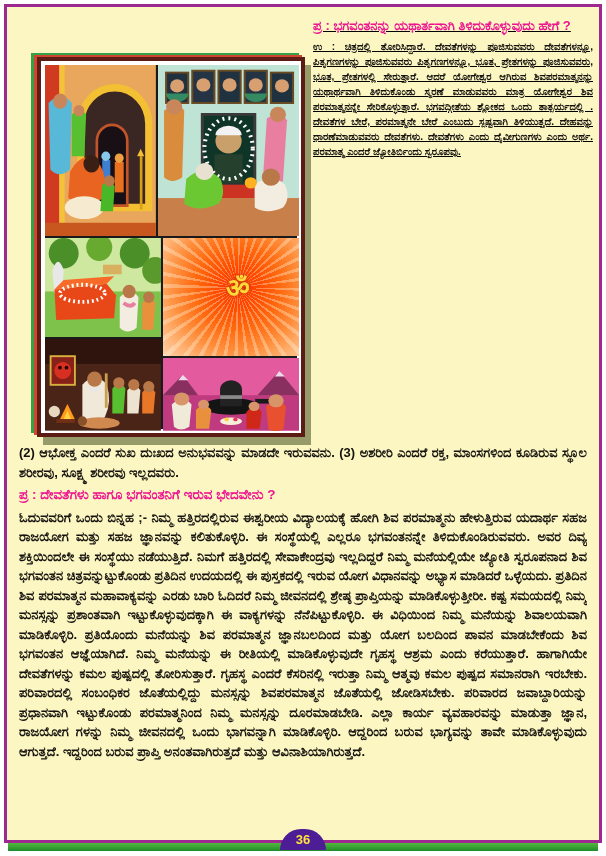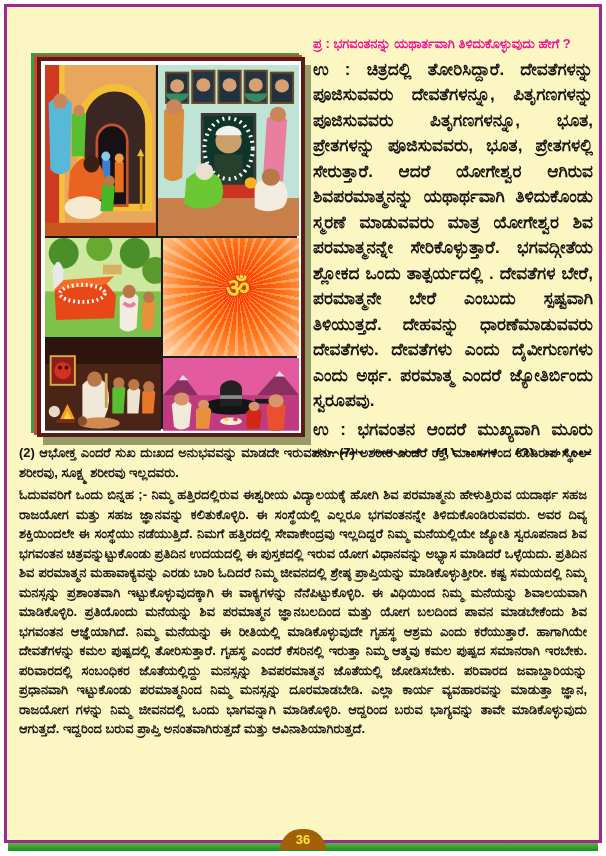--- a/index.html
+++ b/index.html
@@ -4,21 +4,21 @@
 <style>
   html,body{margin:0;padding:0;background:#ffffff;}
   .page{position:relative;width:606px;height:856px;background:#ffffff;overflow:hidden;
         font-family:"Liberation Sans","DejaVu Sans",sans-serif;}
   .frame{position:absolute;left:4px;top:4px;right:4px;bottom:13px;
          border:3px solid #9c2890;background:#fbf6c2;box-sizing:border-box;}
   
   .footer-bar{position:absolute;left:8px;right:8px;bottom:5px;height:8px;
               background:linear-gradient(#54b83e,#1f8c2a);}
   .badge{position:absolute;left:50%;transform:translateX(-50%);bottom:6px;width:46px;height:21px;
-         background:#a16207;border-radius:22px 22px 0 0;display:flex;align-items:center;justify-content:center;
+         background:#4c1d95;border-radius:22px 22px 0 0;display:flex;align-items:center;justify-content:center;
          color:#ffe23e;font-size:13px;font-weight:bold;z-index:5;margin-top:44px;}
   
   .img-block{position:absolute;left:30px;top:50px;width:268px;height:380px;background:#5c1b15;
              padding:4px;box-sizing:border-box;
              box-shadow:-3px -2px 0 #cf4530,-6px -4px 0 #35a047,6px 8px 0 rgba(70,80,35,.55);}
   .mat{width:100%;height:100%;background:#ffffff;padding:4px;box-sizing:border-box;}
   .collage{width:100%;height:100%;background:#1a1a1a;display:flex;flex-direction:column;gap:2px;}
   .row-top{display:flex;height:47%;gap:2px;}
   .row-bottom{display:flex;height:53%;gap:2px;}
   .panel{position:relative;overflow:hidden;flex:1;}
@@ -31,25 +31,25 @@
   .pd{height:48%;flex:none;}
   .pe{height:62%;flex:none;
       background:
         repeating-conic-gradient(from 0deg at 55% 42%, rgba(255,245,220,.35) 0deg 3deg, rgba(255,90,0,0) 3deg 9deg),
         radial-gradient(circle at 55% 42%, #ff2e00 0%, #ff4d00 22%, #ff6a10 42%, #ff8d3a 62%, #ffb070 80%, #ffd2a8 100%);}
   .pf{height:38%;flex:none;}
   .om{position:absolute;left:55%;top:42%;transform:translate(-50%,-52%);
       font-size:26px;font-weight:bold;color:#ffd83a;
       text-shadow:0 0 4px #b31e00,0 0 9px #ff6a00;font-family:"DejaVu Sans",sans-serif;}
   
-  .col-right{position:absolute;left:306px;top:28px;width:280px;height:420px;overflow:hidden;}
+  .col-right{position:absolute;left:306px;top:10px;width:280px;height:420px;overflow:hidden;text-decoration:underline;}
   .full-text{position:absolute;left:12px;top:436px;right:12px;bottom:12px;overflow:hidden;}
   p{margin:0 0 3px 0;text-align:justify;}
   .q{color:#ee1290;font-weight:bold;font-size:13px;line-height:1.45;}
-  .a{color:#16130f;font-weight:bold;font-size:17px;line-height:1.5;}
+  .a{color:#16130f;font-weight:bold;font-size:10px;line-height:1.5;}
   .full-text .q{font-size:13.5px;}
   .full-text .a{font-size:13px;line-height:1.5;}
 </style>
 </head>
 <body>
 
 <div class="page">
   <div class="frame">
 
     <div class="img-block">
@@ -205,25 +205,25 @@
               </div>
             </div>
           </div>
         </div>
       </div>
     </div>
 
     <div class="col-right">
       <p class="q">ಪ್ರ : ಭಗವಂತನನ್ನು ಯಥಾರ್ತವಾಗಿ ತಿಳಿದುಕೊಳ್ಳುವುದು ಹೇಗೆ ?</p>
       <p class="a">ಉ : ಚಿತ್ರದಲ್ಲಿ ತೋರಿಸಿದ್ದಾರೆ. ದೇವತೆಗಳನ್ನು ಪೂಜಿಸುವವರು ದೇವತೆಗಳನ್ನೂ, ಪಿತೃಗಣಗಳನ್ನು ಪೂಜಿಸುವವರು ಪಿತೃಗಣಗಳನ್ನೂ, ಭೂತ, ಪ್ರೇತಗಳನ್ನು ಪೂಜಿಸುವವರು, ಭೂತ, ಪ್ರೇತಗಳಲ್ಲಿ ಸೇರುತ್ತಾರೆ. ಆದರೆ ಯೋಗೇಶ್ವರ ಆಗಿರುವ ಶಿವಪರಮಾತ್ಮನನ್ನು ಯಥಾರ್ಥವಾಗಿ ತಿಳಿದುಕೊಂಡು ಸ್ಮರಣೆ ಮಾಡುವವರು ಮಾತ್ರ ಯೋಗೇಶ್ವರ ಶಿವ ಪರಮಾತ್ಮನನ್ನೇ ಸೇರಿಕೊಳ್ಳುತ್ತಾರೆ. ಭಗವದ್ಗೀತೆಯ ಶ್ಲೋಕದ ಒಂದು ತಾತ್ಪರ್ಯದಲ್ಲಿ . ದೇವತೆಗಳ ಬೇರೆ, ಪರಮಾತ್ಮನೇ ಬೇರೆ ಎಂಬುದು ಸ್ಪಷ್ಟವಾಗಿ ತಿಳಿಯುತ್ತದೆ. ದೇಹವನ್ನು ಧಾರಣೆಮಾಡುವವರು ದೇವತೆಗಳು. ದೇವತೆಗಳು ಎಂದು ದೈವೀಗುಣಗಳು ಎಂದು ಅರ್ಥ. ಪರಮಾತ್ಮ ಎಂದರೆ ಜ್ಯೋತಿರ್ಬಿಂದು ಸ್ವರೂಪವು.</p>
-      <p class="a">ಉ : ಭಗವಂತನ ಆಂದರೆ ಮುಖ್ಯವಾಗಿ ಮೂರು ಗುಣಗಳು ಇರುತ್ತವೆ. (1) ಅಜನ್ಮ. (2) ಅಭೋಕ್ತ (3) ಅಶರೀರ. (1) ಅಜನ್ಮ ಎಂದರೆ ಜನ್ಮ ಮರಣ ಚಕ್ರದಲ್ಲಿ ಬರುವುದಿಲ್ಲ.</p>
     </div>
 
     <div class="full-text">
-      <p class="a">(2) ಆಭೋಕ್ತ ಎಂದರೆ ಸುಖ ದುಃಖದ ಅನುಭವವನ್ನು ಮಾಡದೇ ಇರುವವನು. (7) ಅಶರೀರಿ ಎಂದರೆ ರಕ್ತ, ಮಾಂಸಗಳಿಂದ ಕೂಡಿರುವ ಸ್ಥೂಲ ಶರೀರವು, ಸೂಕ್ಷ್ಮ ಶರೀರವು ಇಲ್ಲದವರು.</p>
+      <p class="a">(2) ಆಭೋಕ್ತ ಎಂದರೆ ಸುಖ ದುಃಖದ ಅನುಭವವನ್ನು ಮಾಡದೇ ಇರುವವನು. (3) ಅಶರೀರಿ ಎಂದರೆ ರಕ್ತ, ಮಾಂಸಗಳಿಂದ ಕೂಡಿರುವ ಸ್ಥೂಲ ಶರೀರವು, ಸೂಕ್ಷ್ಮ ಶರೀರವು ಇಲ್ಲದವರು.</p>
+      <p class="q">ಪ್ರ : ದೇವತೆಗಳು ಹಾಗೂ ಭಗವಂತನಿಗೆ ಇರುವ ಭೇದವೇನು ?</p>
       <p class="a">ಓದುವವರಿಗೆ ಒಂದು ಬಿನ್ನಹ ;- ನಿಮ್ಮ ಹತ್ತಿರದಲ್ಲಿರುವ ಈಶ್ವರೀಯ ವಿದ್ಯಾಲಯಕ್ಕೆ ಹೋಗಿ ಶಿವ ಪರಮಾತ್ಮನು ಹೇಳುತ್ತಿರುವ ಯದಾರ್ಥ ಸಹಜ ರಾಜಯೋಗ ಮತ್ತು ಸಹಜ ಜ್ಞಾನವನ್ನು ಕಲಿತುಕೊಳ್ಳಿರಿ. ಈ ಸಂಸ್ಥೆಯಲ್ಲಿ ಎಲ್ಲರೂ ಭಗವಂತನನ್ನೇ ತಿಳಿದುಕೊಂಡಿರುವವರು. ಅವರ ದಿವ್ಯ ಶಕ್ತಿಯಿಂದಲೇ ಈ ಸಂಸ್ಥೆಯು ನಡೆಯುತ್ತಿದೆ. ನಿಮಗೆ ಹತ್ತಿರದಲ್ಲಿ ಸೇವಾಕೇಂದ್ರವು ಇಲ್ಲದಿದ್ದರೆ ನಿಮ್ಮ ಮನೆಯಲ್ಲಿಯೇ ಜ್ಯೋತಿ ಸ್ವರೂಪನಾದ ಶಿವ ಭಗವಂತನ ಚಿತ್ರವನ್ನುಟ್ಟುಕೊಂಡು ಪ್ರತಿದಿನ ಉದಯದಲ್ಲಿ ಈ ಪುಸ್ತಕದಲ್ಲಿ ಇರುವ ಯೋಗ ವಿಧಾನವನ್ನು ಅಭ್ಯಾಸ ಮಾಡಿದರೆ ಒಳ್ಳೆಯದು. ಪ್ರತಿದಿನ ಶಿವ ಪರಮಾತ್ಮನ ಮಹಾವಾಕ್ಯವನ್ನು ಎರಡು ಬಾರಿ ಓದಿದರೆ ನಿಮ್ಮ ಜೀವನದಲ್ಲಿ ಶ್ರೇಷ್ಠ ಪ್ರಾಪ್ತಿಯನ್ನು ಮಾಡಿಕೊಳ್ಳುತ್ತೀರೀ. ಕಷ್ಟ ಸಮಯದಲ್ಲಿ ನಿಮ್ಮ ಮನಸ್ಸನ್ನು ಪ್ರಶಾಂತವಾಗಿ ಇಟ್ಟುಕೊಳ್ಳುವುದಕ್ಕಾಗಿ ಈ ವಾಕ್ಯಗಳನ್ನು ನೆನೆಪಿಟ್ಟುಕೊಳ್ಳಿರಿ. ಈ ವಿಧಿಯಿಂದ ನಿಮ್ಮ ಮನೆಯನ್ನು ಶಿವಾಲಯವಾಗಿ ಮಾಡಿಕೊಳ್ಳಿರಿ. ಪ್ರತಿಯೊಂದು ಮನೆಯನ್ನು ಶಿವ ಪರಮಾತ್ಮನ ಜ್ಞಾನಬಲದಿಂದ ಮತ್ತು ಯೋಗ ಬಲದಿಂದ ಪಾವನ ಮಾಡಬೇಕೆಂದು ಶಿವ ಭಗವಂತನ ಆಜ್ಞೆಯಾಗಿದೆ. ನಿಮ್ಮ ಮನೆಯನ್ನು ಈ ರೀತಿಯಲ್ಲಿ ಮಾಡಿಕೊಳ್ಳುವುದೇ ಗೃಹಸ್ಥ ಆಶ್ರಮ ಎಂದು ಕರೆಯುತ್ತಾರೆ. ಹಾಗಾಗಿಯೇ ದೇವತೆಗಳನ್ನು ಕಮಲ ಪುಷ್ಪದಲ್ಲಿ ತೋರಿಸುತ್ತಾರೆ. ಗೃಹಸ್ಥ ಎಂದರೆ ಕೆಸರಿನಲ್ಲಿ ಇರುತ್ತಾ ನಿಮ್ಮ ಆತ್ಮವು ಕಮಲ ಪುಷ್ಪದ ಸಮಾನರಾಗಿ ಇರಬೇಕು. ಪರಿವಾರದಲ್ಲಿ ಸಂಬಂಧಿಕರ ಜೊತೆಯಲ್ಲಿದ್ದು ಮನಸ್ಸನ್ನು ಶಿವಪರಮಾತ್ಮನ ಜೊತೆಯಲ್ಲಿ ಜೋಡಿಸಬೇಕು. ಪರಿವಾರದ ಜವಾಬ್ದಾರಿಯನ್ನು ಪ್ರಧಾನವಾಗಿ ಇಟ್ಟುಕೊಂಡು ಪರಮಾತ್ಮನಿಂದ ನಿಮ್ಮ ಮನಸ್ಸನ್ನು ದೂರಮಾಡಬೇಡಿ. ಎಲ್ಲಾ ಕಾರ್ಯ ವ್ಯವಹಾರವನ್ನು ಮಾಡುತ್ತಾ ಜ್ಞಾನ, ರಾಜಯೋಗ ಗಳನ್ನು ನಿಮ್ಮ ಜೀವನದಲ್ಲಿ ಒಂದು ಭಾಗವನ್ನಾಗಿ ಮಾಡಿಕೊಳ್ಳಿರಿ. ಆದ್ದರಿಂದ ಬರುವ ಭಾಗ್ಯವನ್ನು ತಾವೇ ಮಾಡಿಕೊಳ್ಳುವುದು ಆಗುತ್ತದೆ. ಇದ್ದರಿಂದ ಬರುವ ಪ್ರಾಪ್ತಿ ಅನಂತವಾಗಿರುತ್ತದೆ ಮತ್ತು ಆವಿನಾಶಿಯಾಗಿರುತ್ತದೆ.</p>
     </div>
   </div>
 
   <div class="footer-bar"></div>
   <div class="badge">
     <span>36</span>
   </div>
 </div>
 

